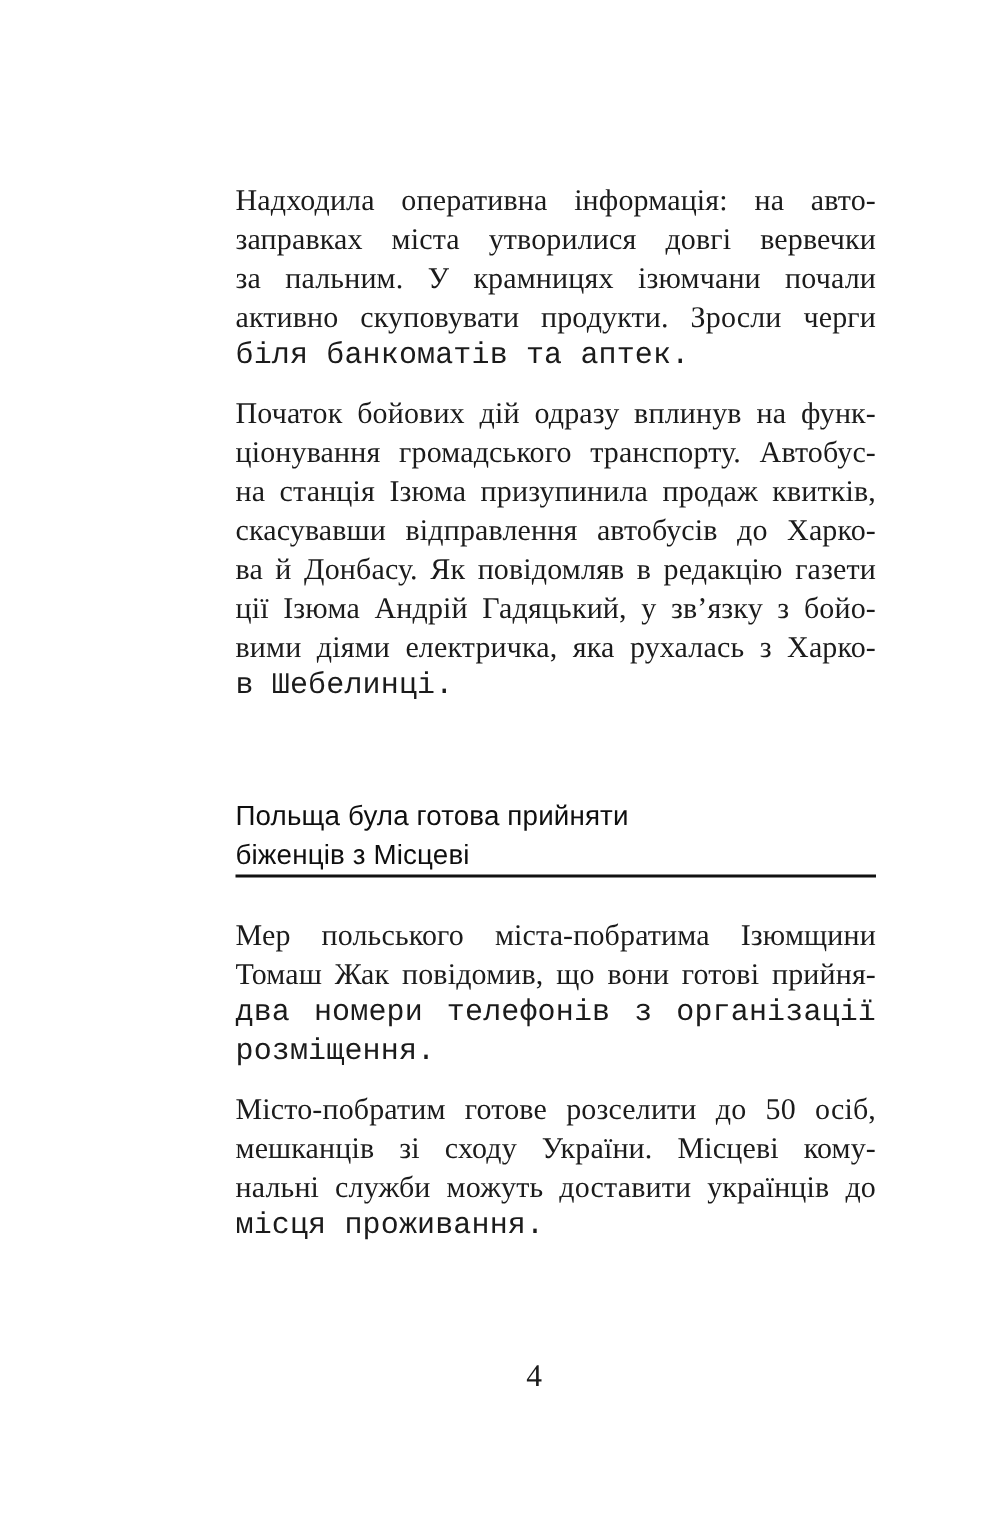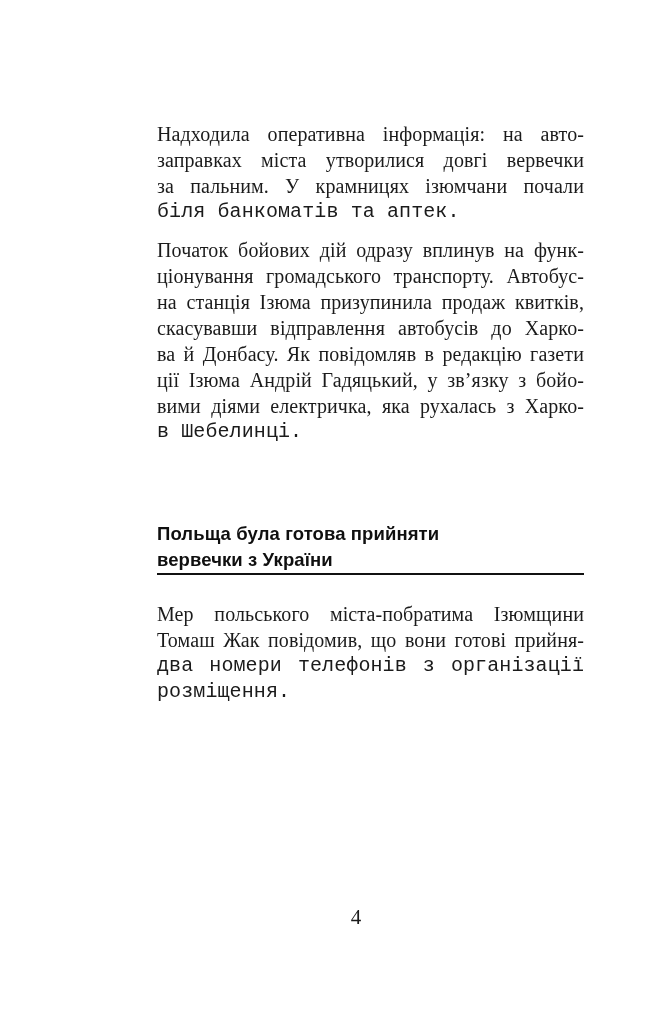--- a/index.html
+++ b/index.html
@@ -33,25 +33,25 @@
     text-align-last: justify;
     -moz-text-align-last: justify;
   }
   .line.last {
     text-align: justify;
     text-align-last: left;
     font-family: Liberation Mono, monospace;
     -moz-text-align-last: left;
   }
   .section-heading {
-    margin-top: 76px;
+    margin-top: 60px;
     margin-bottom: 26px;
     border-bottom: 2px solid #111111;
     font-family: "Liberation Sans", "DejaVu Sans", sans-serif;
-    font-weight: 700;
+    font-weight: 400;
     font-size: 18.5px;
     line-height: 26px;
     color: #0f0f0f;
     letter-spacing: 0.1px;
   }
   .folio {
     position: absolute;
     top: 905px;
     left: 306px;
     width: 100px;
@@ -63,42 +63,49 @@
 </head>
 <body>
 
 <div class="page">
   <div class="text-block">
 
     <div class="para">
       <div class="line">Надходила оперативна інформація: на авто-</div>
       <div class="line">заправках міста утворилися довгі вервечки</div>
       <div class="line">за пальним. У крамницях ізюмчани почали</div>
+      <div class="line">активно скуповувати продукти. Зросли черги</div>
       <div class="line last">біля банкоматів та аптек.</div>
     </div>
 
     <div class="para">
       <div class="line">Початок бойових дій одразу вплинув на функ-</div>
       <div class="line">ціонування громадського транспорту. Автобус-</div>
       <div class="line">на станція Ізюма призупинила продаж квитків,</div>
       <div class="line">скасувавши відправлення автобусів до Харко-</div>
       <div class="line">ва й Донбасу. Як повідомляв в редакцію газети</div>
       <div class="line">ції Ізюма Андрій Гадяцький, у зв’язку з бойо-</div>
       <div class="line">вими діями електричка, яка рухалась з Харко-</div>
       <div class="line last">в Шебелинці.</div>
     </div>
 
     <div class="section-heading">
       <div class="hline">Польща була готова прийняти</div>
-      <div class="hline">вервечки з України</div>
+      <div class="hline">біженців з Місцеві</div>
     </div>
 
     <div class="para">
       <div class="line">Мер польського міста-побратима Ізюмщини</div>
       <div class="line">Томаш Жак повідомив, що вони готові прийня-</div>
       <div class="line last">два номери телефонів з організації розміщення.</div>
     </div>
 
+    <div class="para">
+      <div class="line">Місто-побратим готове розселити до 50 осіб,</div>
+      <div class="line">мешканців зі сходу України. Місцеві кому-</div>
+      <div class="line">нальні служби можуть доставити українців до</div>
+      <div class="line last">місця проживання.</div>
+    </div>
 
   </div>
 
   <div class="folio">4</div>
 </div>
 
 </body></html>

